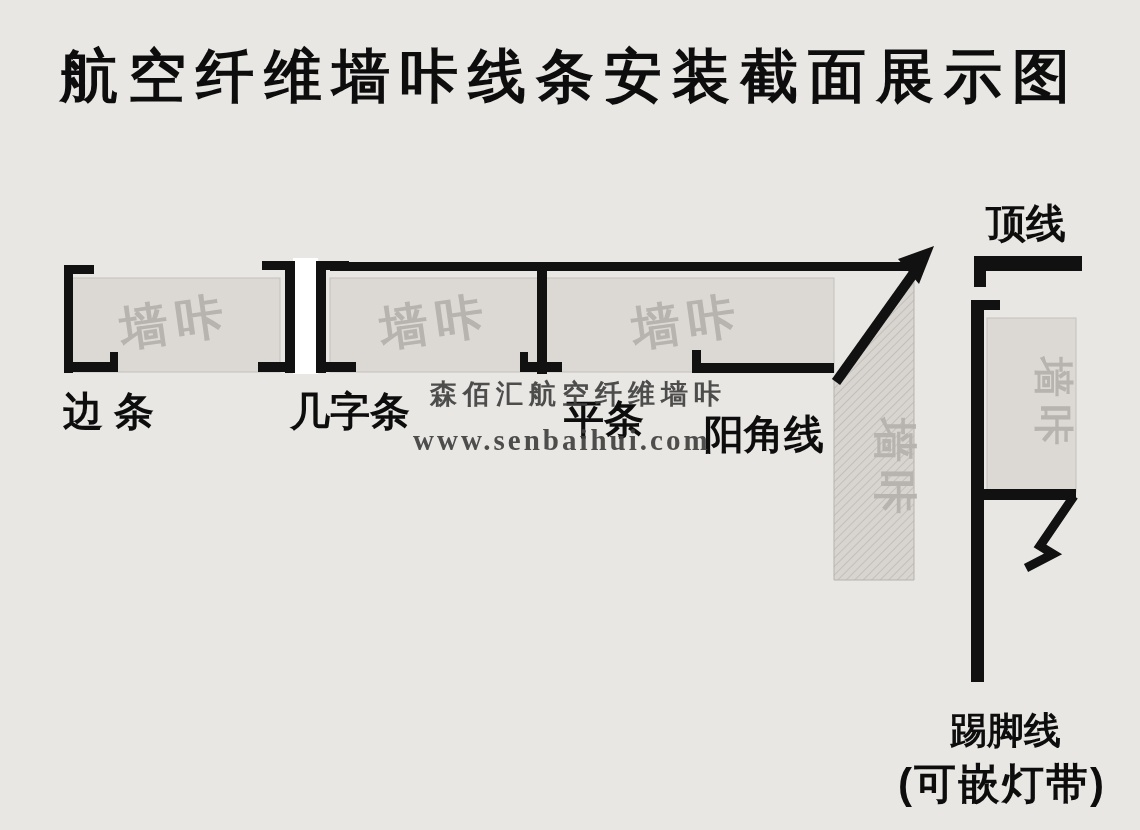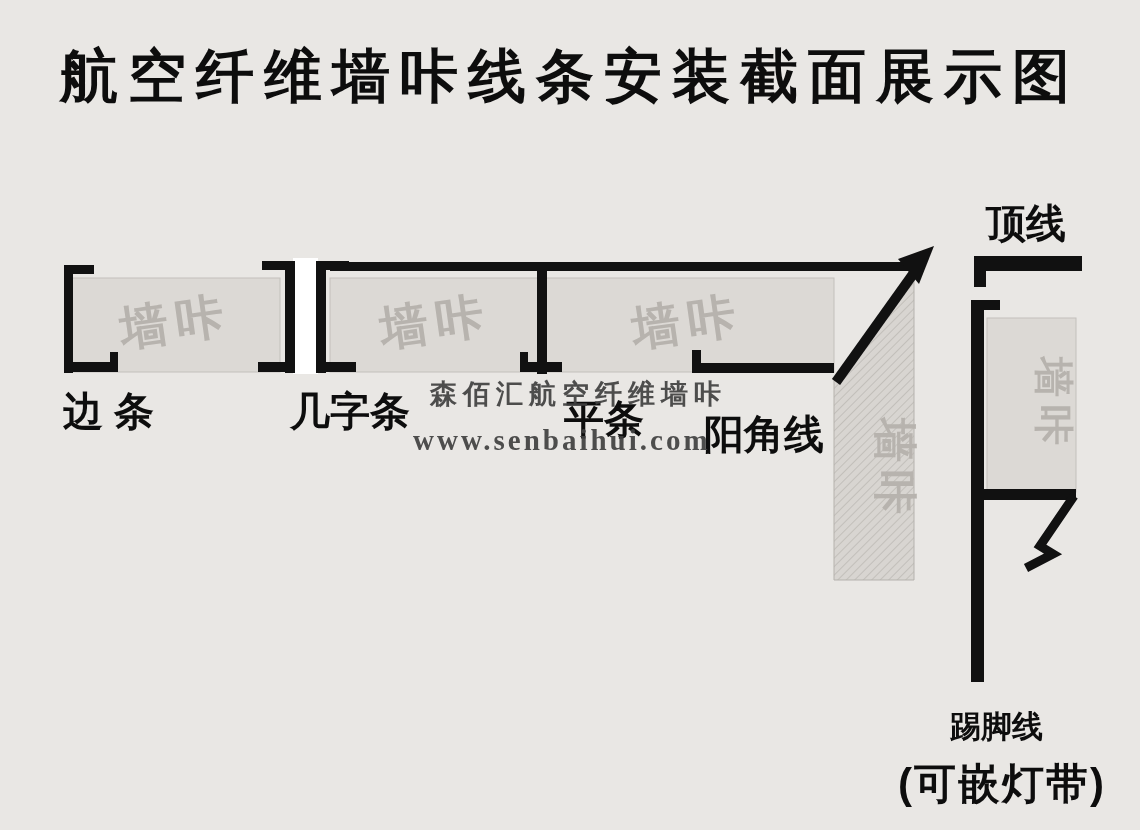--- a/index.html
+++ b/index.html
@@ -16,21 +16,21 @@
   }
   .diagram-svg{position:absolute;left:0;top:0;z-index:1;}
   .lbl{
     position:absolute;color:#0d0d0d;font-weight:700;white-space:nowrap;z-index:2;
   }
   .lbl-dingxian{left:986px;top:196px;font-size:40px;}
   .lbl-bian{left:56px;top:384px;font-size:40px;margin-left:7px;}
   .lbl-ji{left:262px;top:384px;font-size:40px;margin-left:28px;}
   .lbl-ping{left:532px;top:392px;font-size:40px;margin-left:32px;}
   .lbl-yang{left:704px;top:388px;font-size:40px;margin-top:19px;}
-  .lbl-tijiao{left:950px;top:706px;font-size:31px;}
+  .lbl-tijiao{left:950px;top:706px;font-size:37px;}
   .lbl-tijiao-sub{left:898px;top:756px;font-size:42px;letter-spacing:2px;text-align:right;}
   .watermark{
     position:absolute;z-index:3;color:#404040;font-weight:bold;opacity:.92;white-space:nowrap;
   }
   .wm-line1{left:430px;top:376px;font-size:27px;letter-spacing:6px;}
   .wm-line2{left:413px;top:424px;font-size:29px;letter-spacing:3px;font-family:Liberation Serif, serif;}
   .panel{fill:#dcd9d5;stroke:#c3c0bb;stroke-width:1;}
   .black{fill:#111;}
   .brand{
     fill:#b7b3ae;font-weight:bold;letter-spacing:8px;

